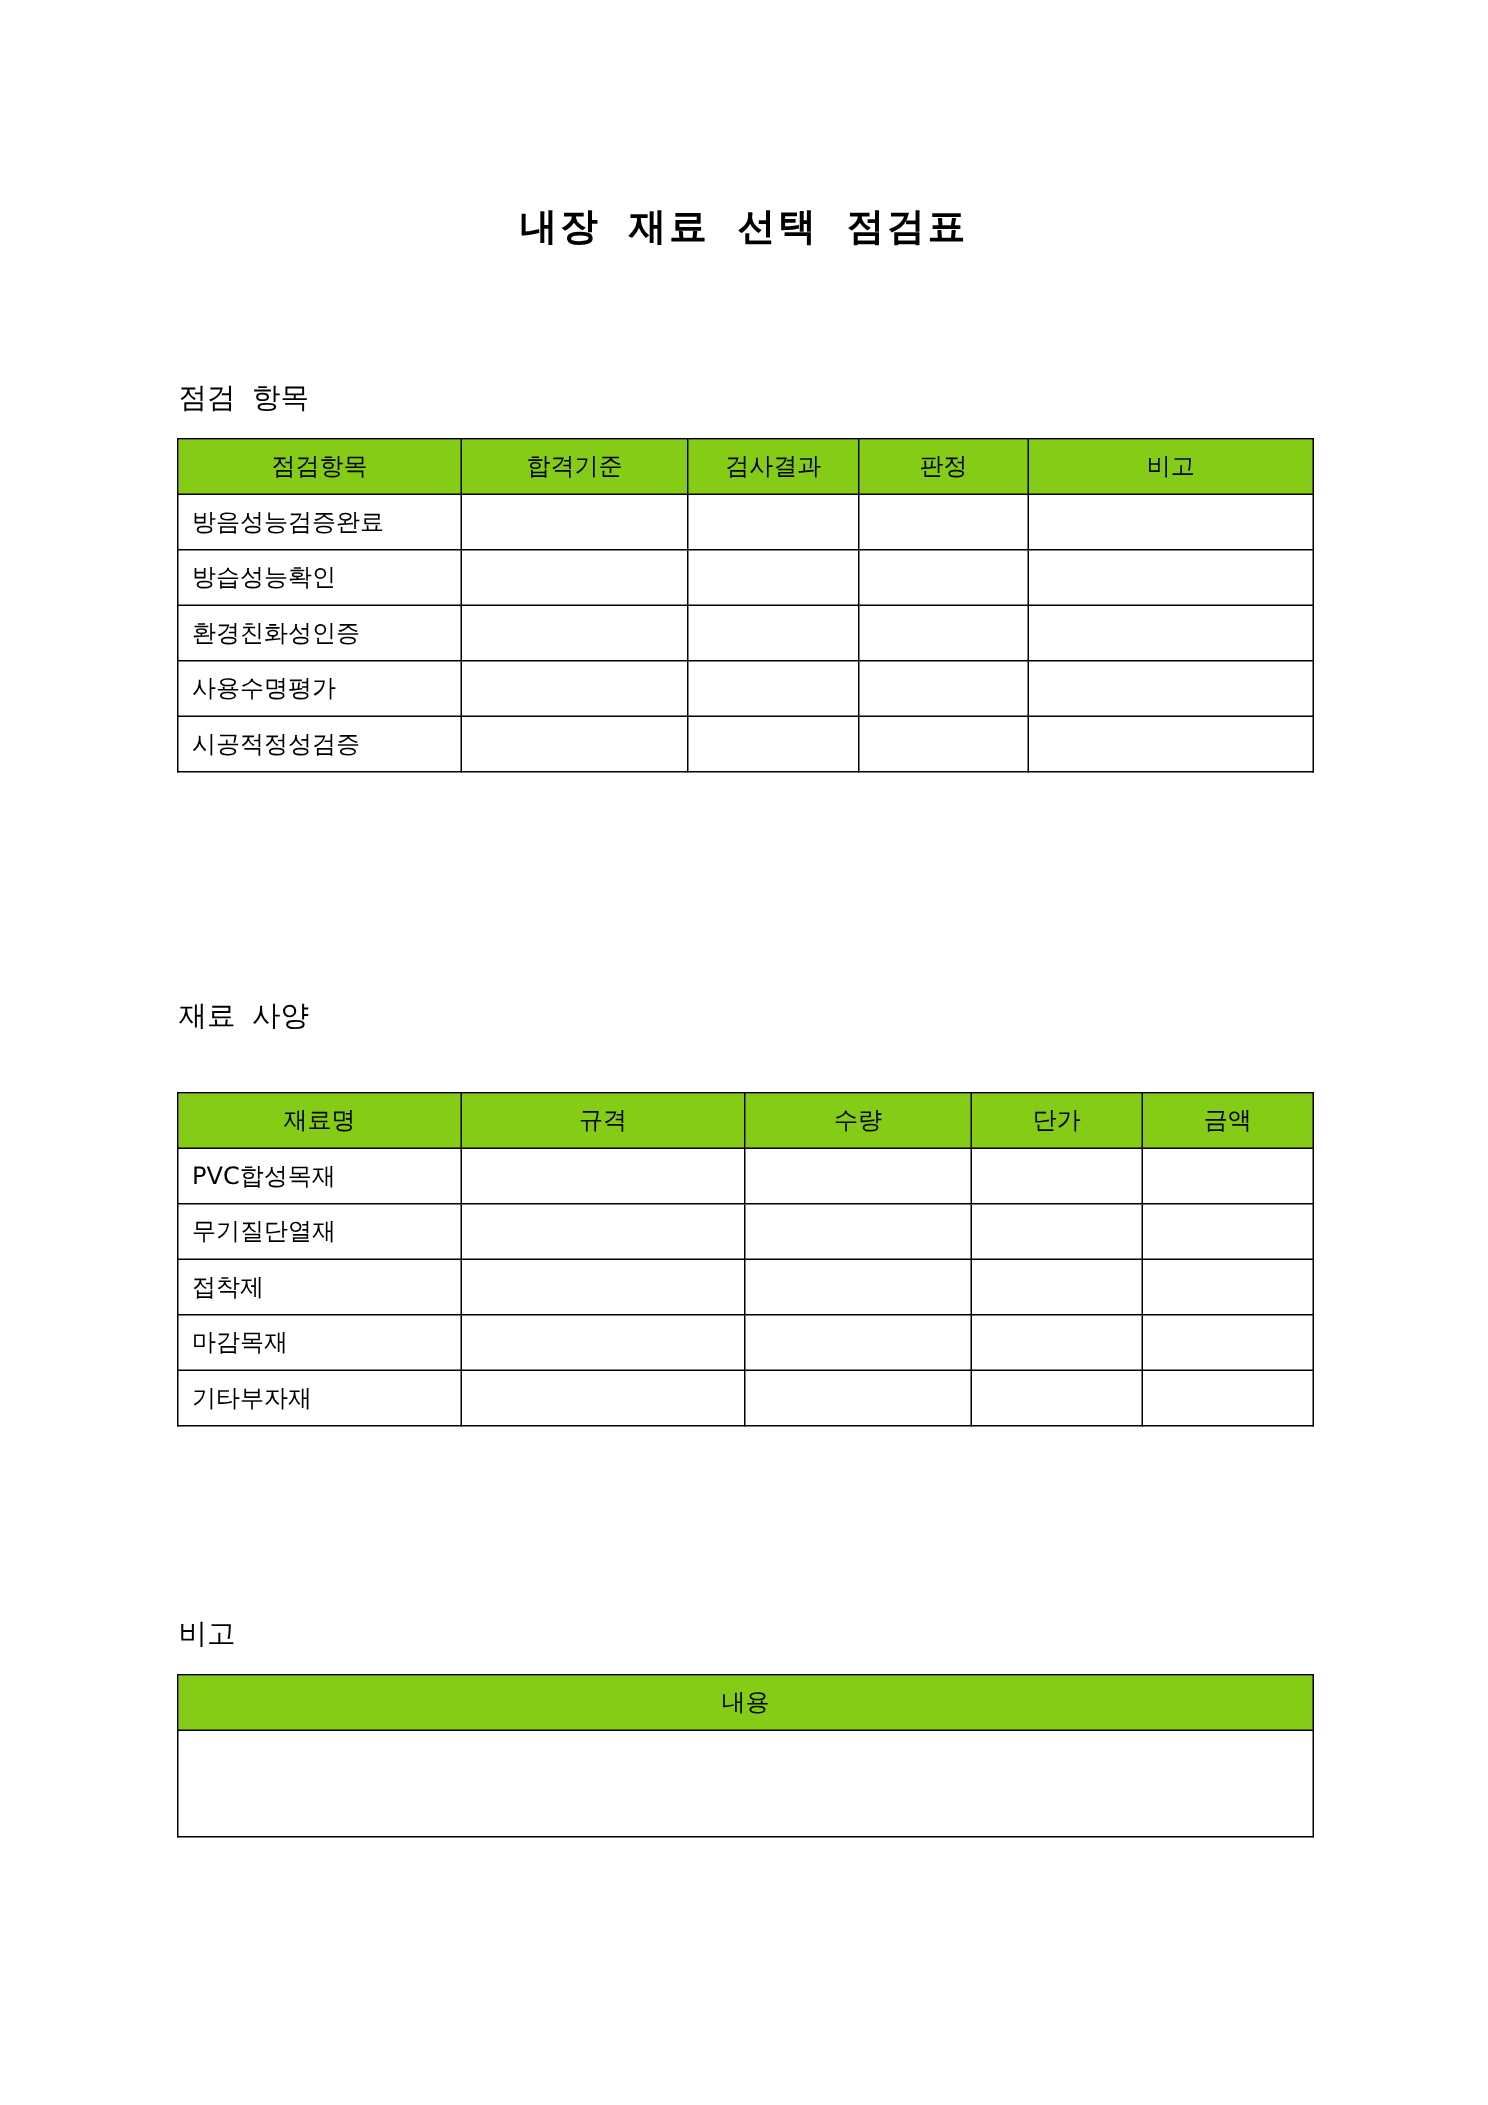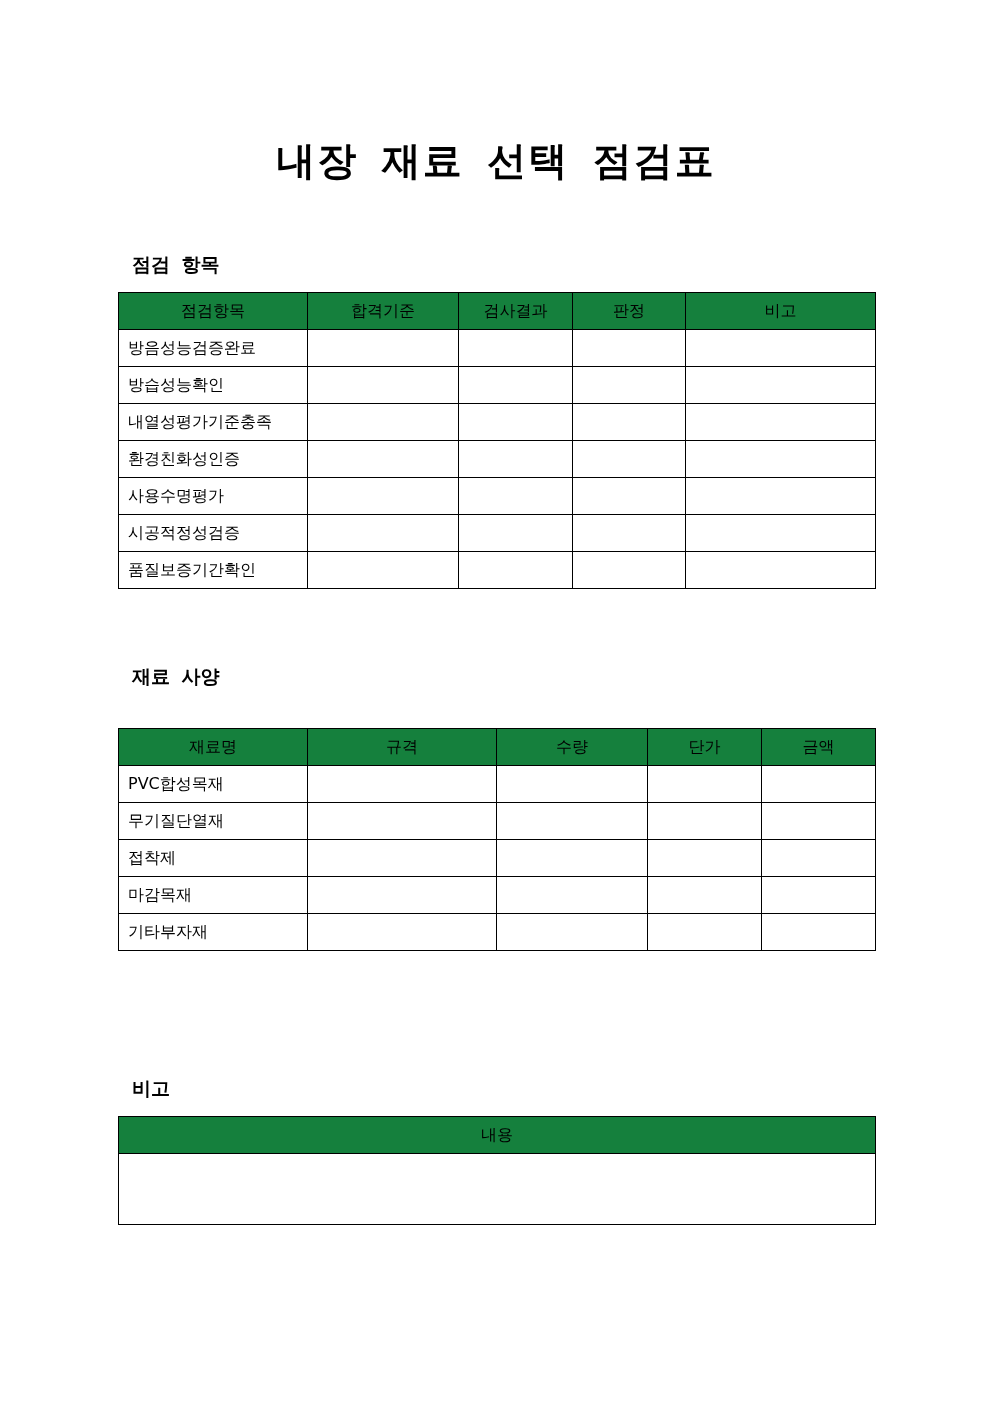--- a/index.html
+++ b/index.html
@@ -1,21 +1,21 @@
 <!DOCTYPE html>
 <html><head>
   <meta charset="utf-8">
   <style>
     html, body { margin: 0; padding: 0; background: #ffffff; }
     body { width: 992px; height: 1403px; position: relative; font-family: "DejaVu Sans", sans-serif; color: #000; }
-    .title { position: absolute; top: 134px; left: 0; width: 992px; text-align: center; font-size: 39px; font-weight: bold; letter-spacing: 2px; word-spacing: 8px; }
-    .section-title { position: absolute; left: 132px; font-size: 19px; font-weight: bold; word-spacing: 5px; }
+    .title { position: absolute; top: 134px; left: 0; width: 992px; text-align: center; font-size: 25px; font-weight: bold; letter-spacing: 2px; word-spacing: 8px; }
+    .section-title { position: absolute; left: 119px; font-size: 19px; font-weight: normal; word-spacing: 5px; }
     table { position: absolute; left: 118px; border-collapse: collapse; table-layout: fixed; }
     td, th { border: 1px solid #000; height: 37px; padding: 0; font-size: 16px; font-weight: normal; box-sizing: border-box; }
-    th { background: #15803d; text-align: center; }
+    th { background: #84cc16; text-align: center; }
     td.label { padding-left: 9px; text-align: left; }
     .remark-body { height: 71px; }
   </style>
 </head>
 <body>
 
 <div class="title">내장 재료 선택 점검표</div>
 
 <div class="section-title" style="top:252px;">점검 항목</div>
 <table style="top:292px; width:757px;">
@@ -44,49 +44,35 @@
       <td></td>
     </tr>
     <tr>
       <td class="label">방습성능확인</td>
       <td></td>
       <td></td>
       <td></td>
       <td></td>
     </tr>
     <tr>
-      <td class="label">내열성평가기준충족</td>
-      <td></td>
-      <td></td>
-      <td></td>
-      <td></td>
-    </tr>
-    <tr>
       <td class="label">환경친화성인증</td>
       <td></td>
       <td></td>
       <td></td>
       <td></td>
     </tr>
     <tr>
       <td class="label">사용수명평가</td>
       <td></td>
       <td></td>
       <td></td>
       <td></td>
     </tr>
     <tr>
       <td class="label">시공적정성검증</td>
-      <td></td>
-      <td></td>
-      <td></td>
-      <td></td>
-    </tr>
-    <tr>
-      <td class="label">품질보증기간확인</td>
       <td></td>
       <td></td>
       <td></td>
       <td></td>
     </tr>
   </tbody>
 </table>
 
 <div class="section-title" style="top:664px;">재료 사양</div>
 <table style="top:704px; width:757px;margin-top:24px;">

